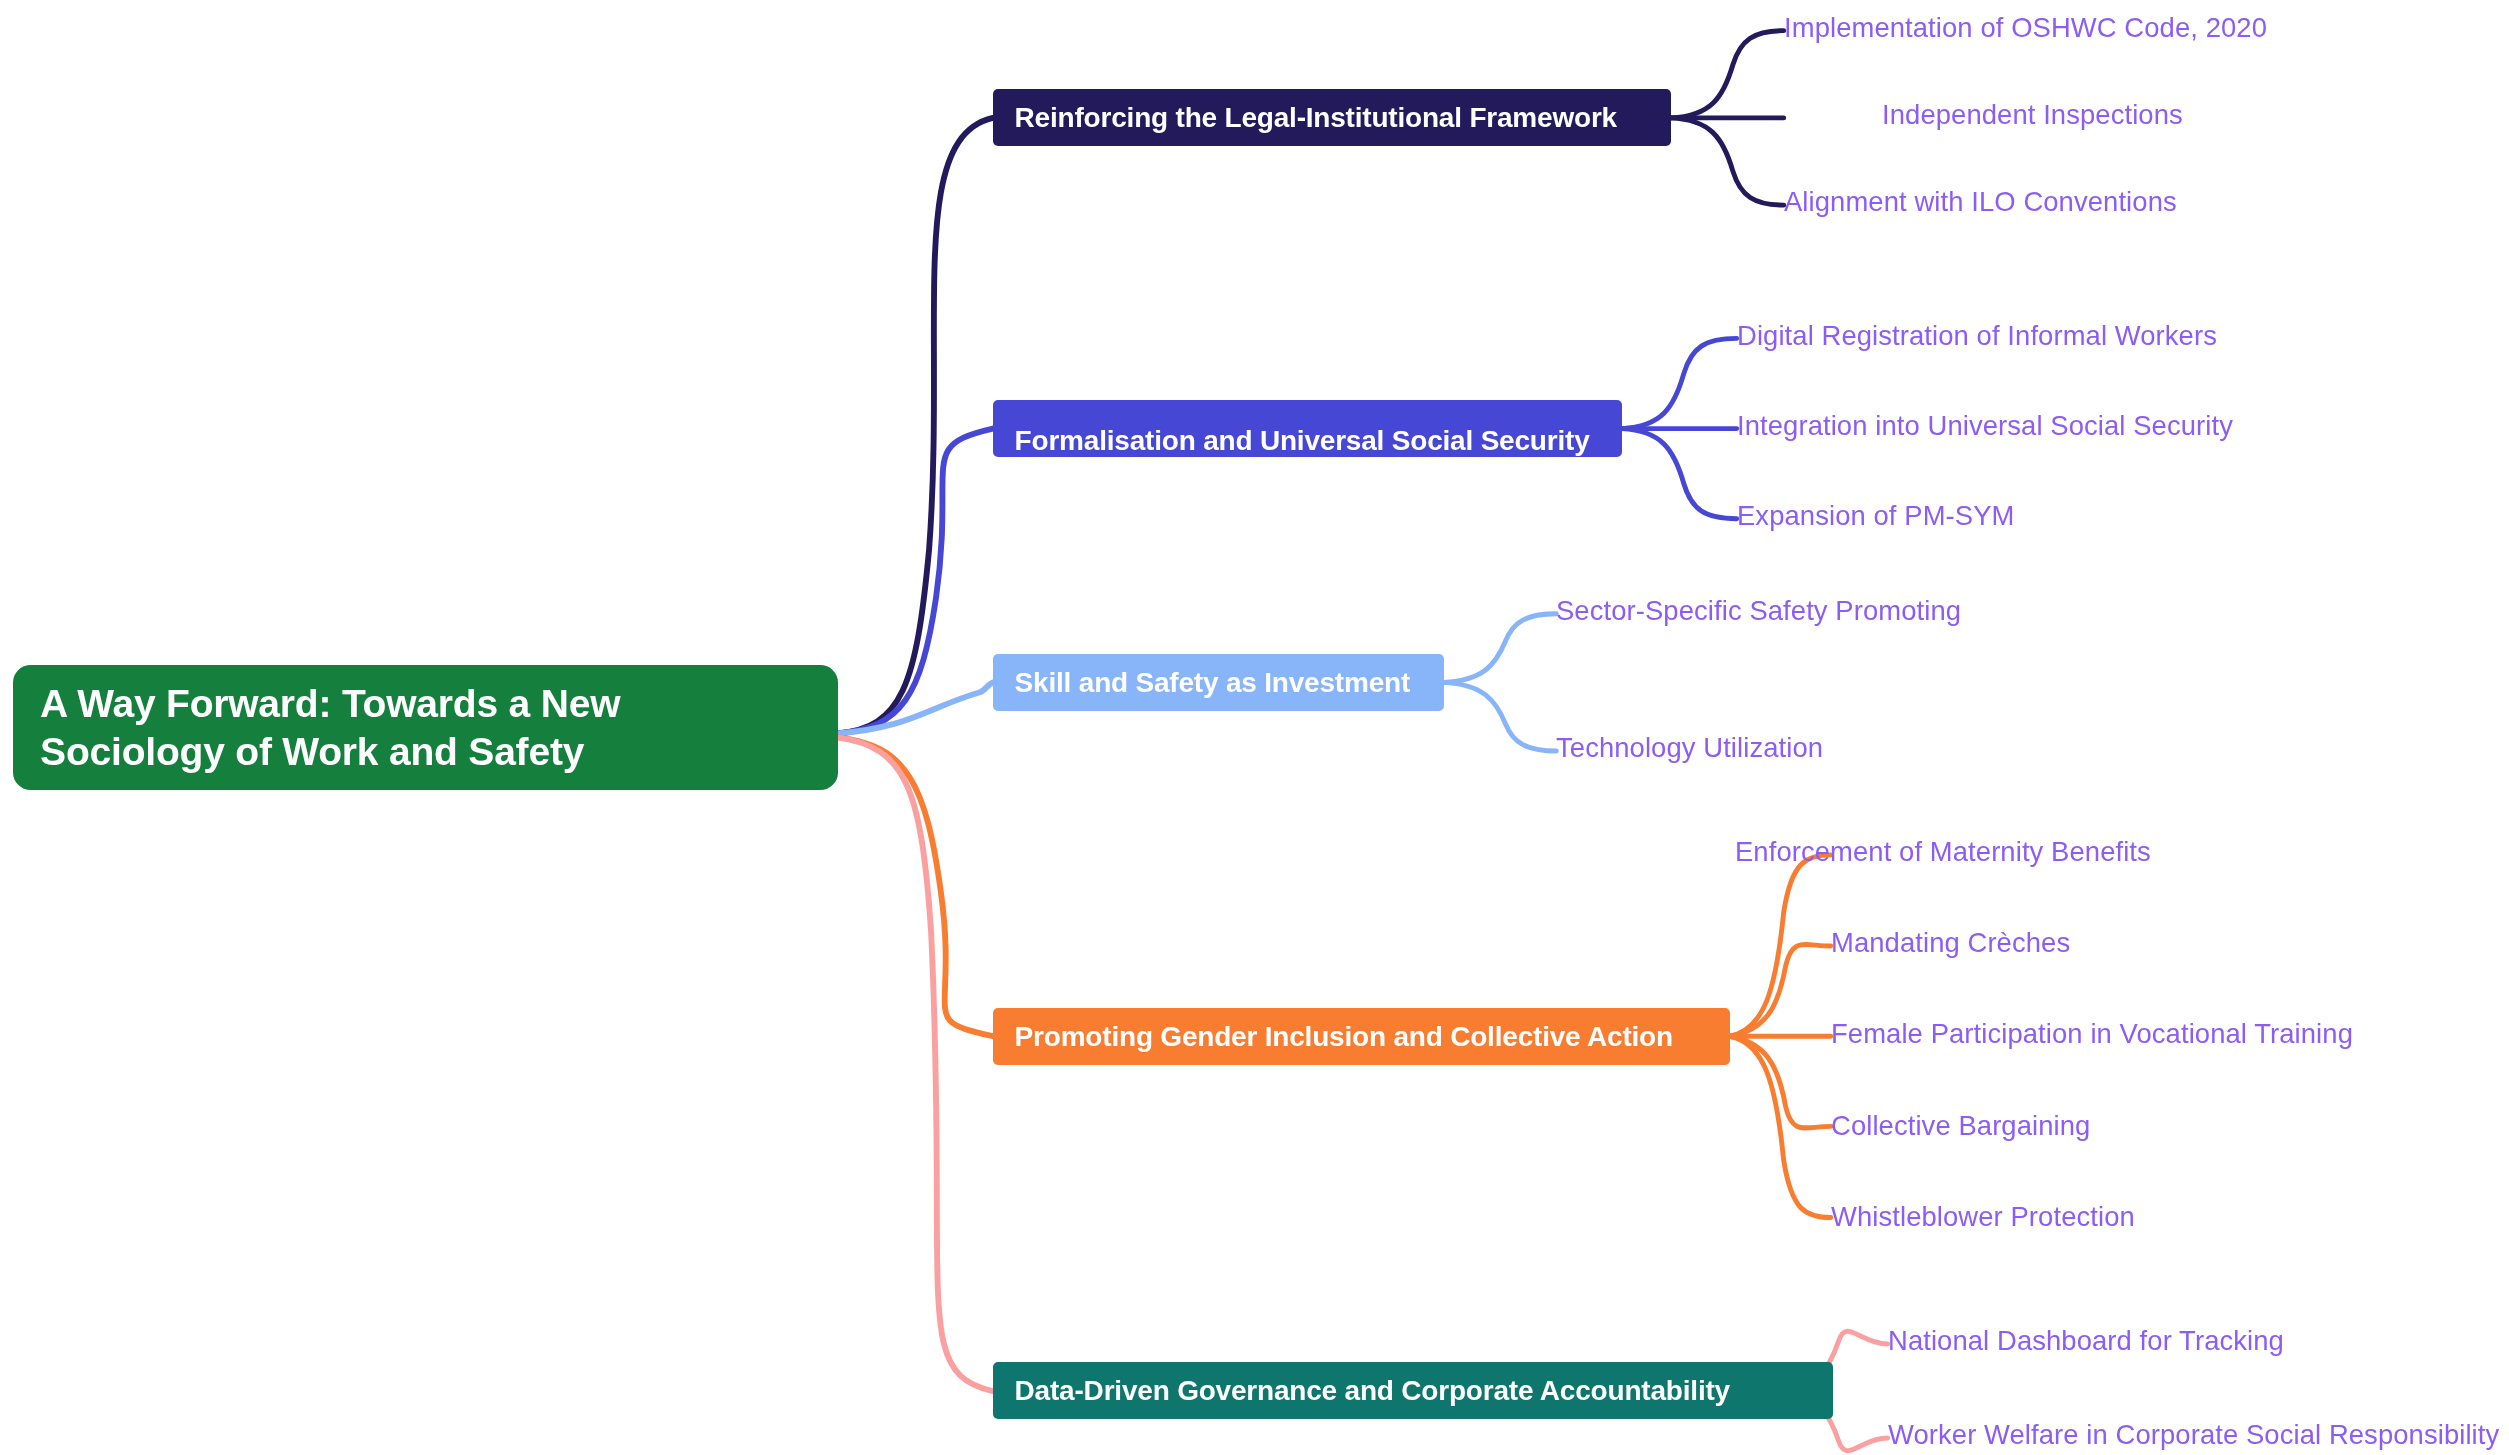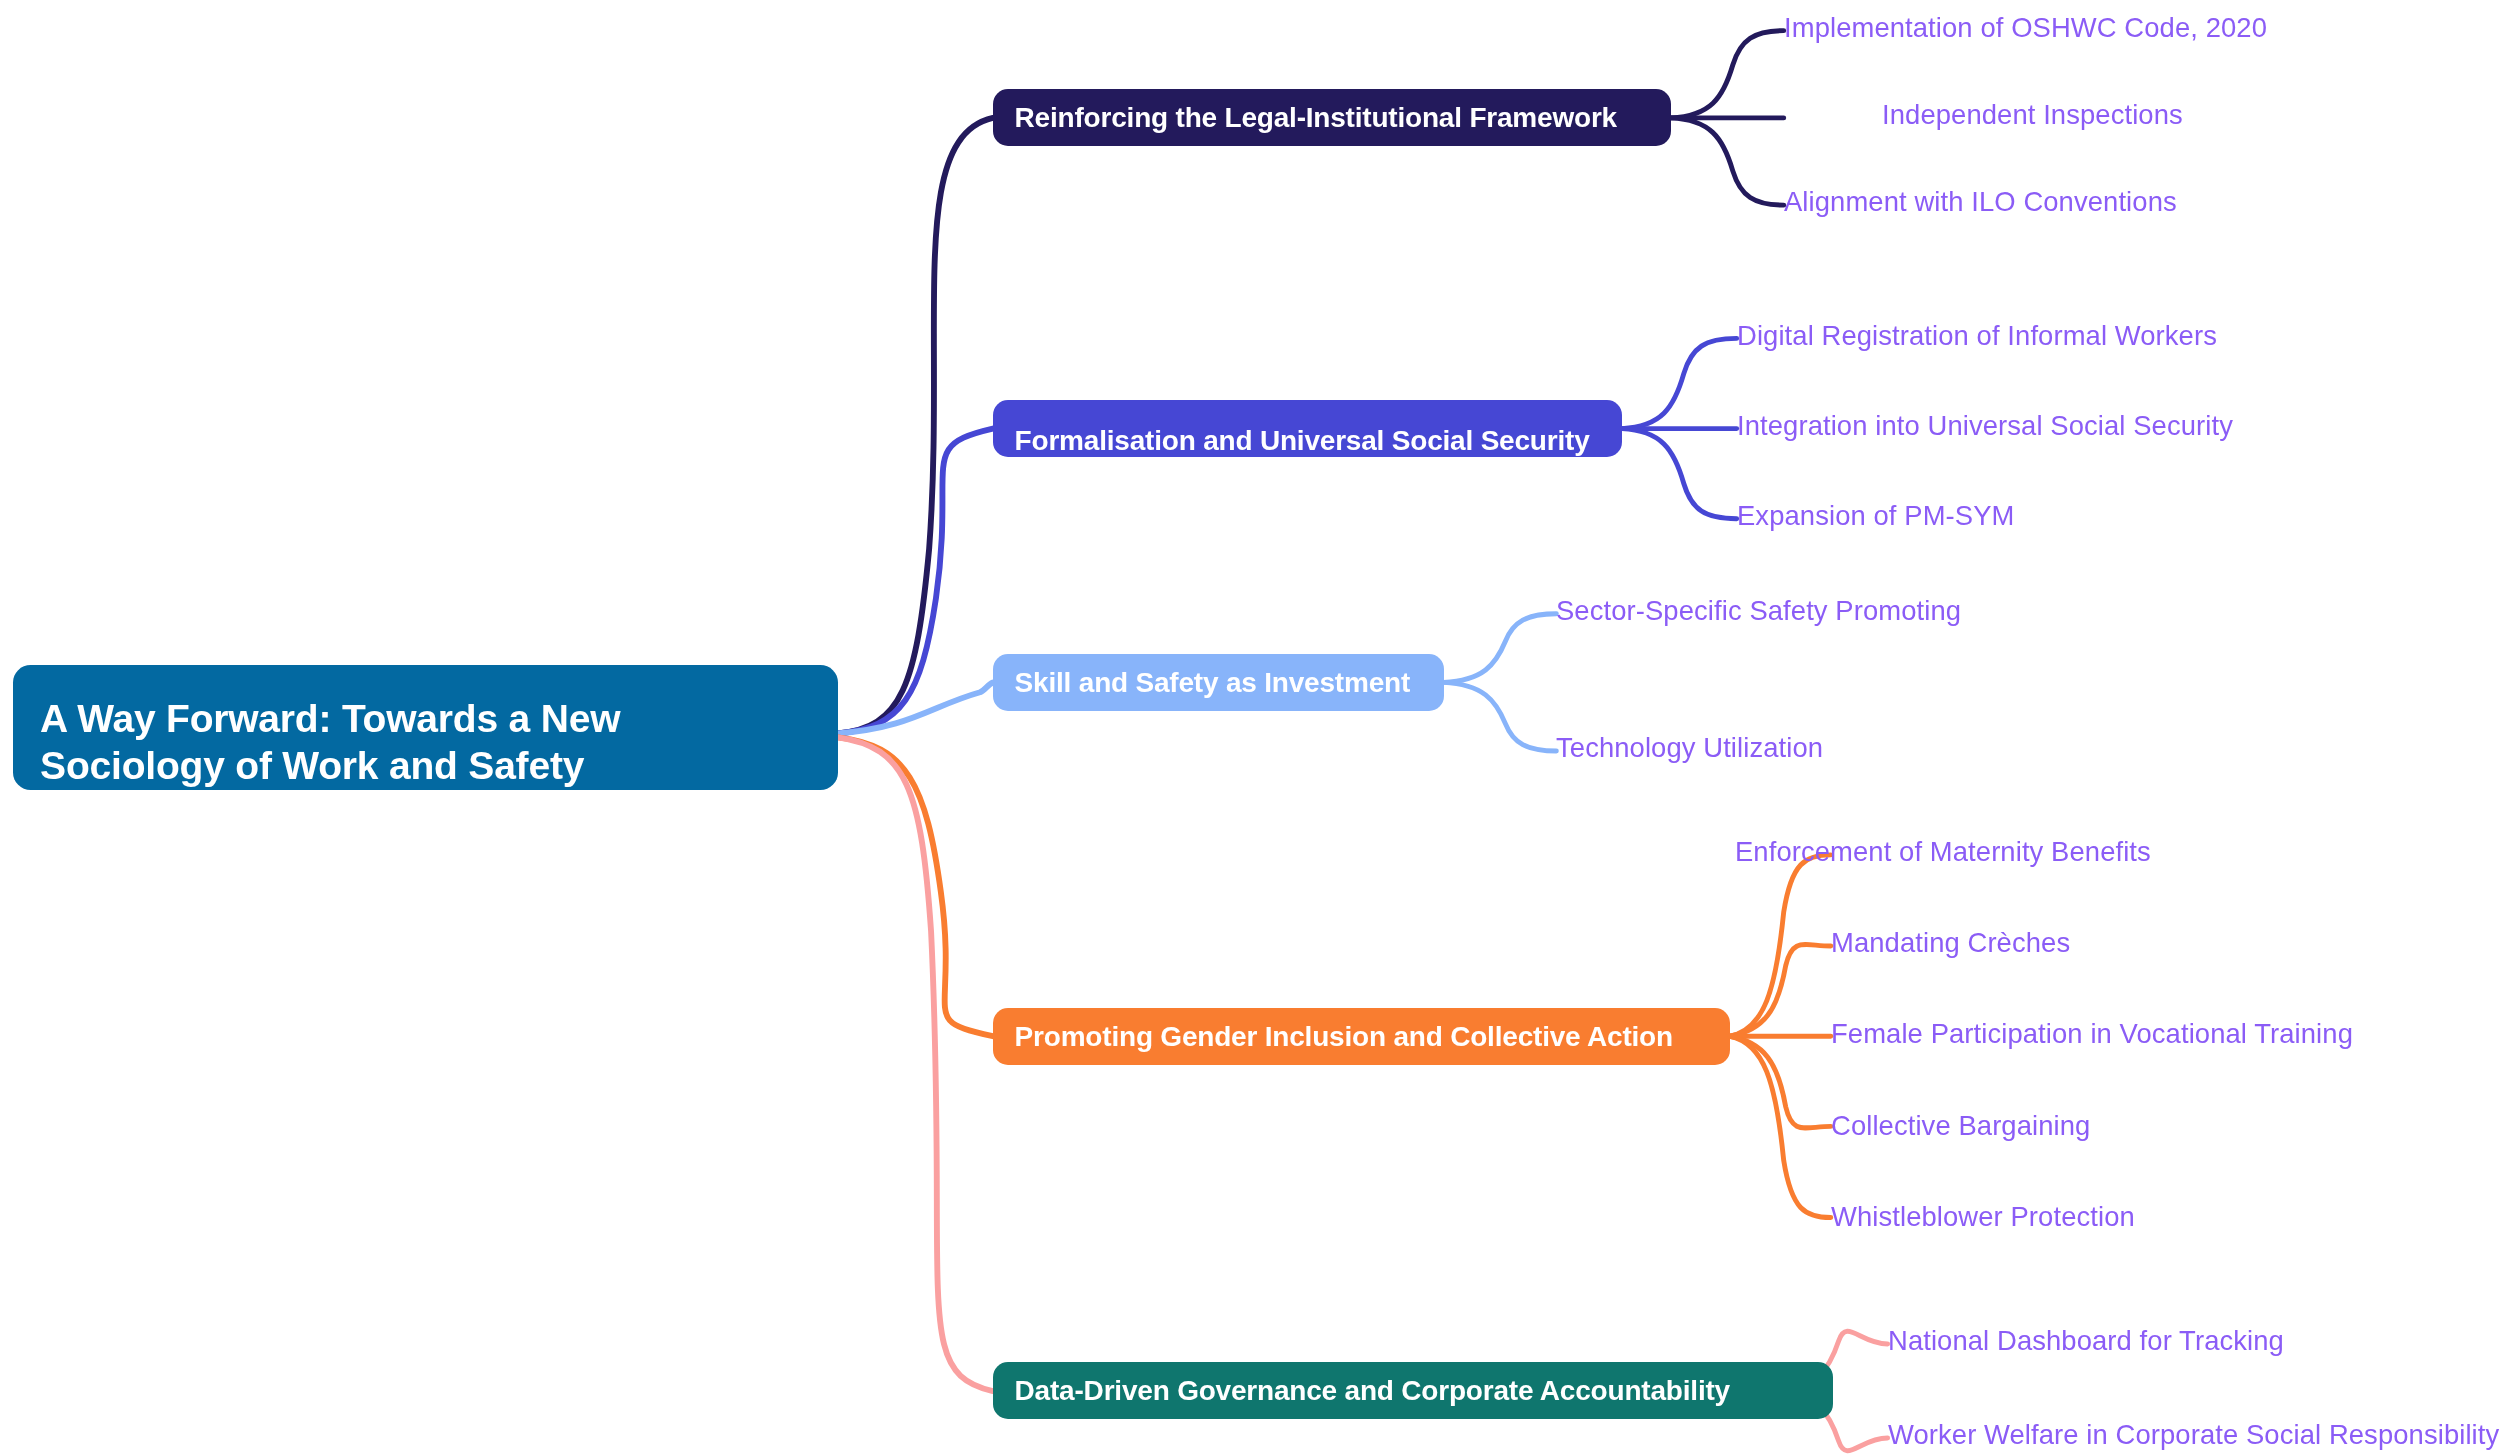--- a/index.html
+++ b/index.html
@@ -24,21 +24,21 @@
     top: 0;
     width: 2509px;
     height: 1456px;
     pointer-events: none;
   }
   .node {
     position: absolute;
     display: flex;
     align-items: center;
     box-sizing: border-box;
-    border-radius: 15px;
+    border-radius: 5px;
     color: #ffffff;
     font-weight: bold;
     white-space: nowrap;
     letter-spacing: -0.2px;
   }
   .node-root {
     left: 12.7px;
     top: 665px;
     width: 825px;
     height: 125px;
@@ -91,21 +91,21 @@
     <path fill="none" stroke="#f97d30" stroke-width="5" stroke-linecap="round" d="M 1765,1057 C 1800,1050 1812,1010 1820,930 C 1828,880 1842,872 1868,872"></path>
     <path fill="none" stroke="#f97d30" stroke-width="5" stroke-linecap="round" d="M 1765,1057 C 1800,1051 1814,1030 1822,985 C 1829,955 1842,965 1868,965"></path>
     <path fill="none" stroke="#f97d30" stroke-width="5" stroke-linecap="round" d="M 1765,1057 L 1868,1057"></path>
     <path fill="none" stroke="#f97d30" stroke-width="5" stroke-linecap="round" d="M 1765,1057 C 1800,1063 1814,1084 1822,1129 C 1829,1159 1842,1149 1868,1149"></path>
     <path fill="none" stroke="#f97d30" stroke-width="5" stroke-linecap="round" d="M 1765,1057 C 1800,1064 1812,1104 1820,1184 C 1828,1234 1842,1242 1868,1242"></path>
 
     <path fill="none" stroke="#faa0a0" stroke-width="5" stroke-linecap="round" d="M 1813,1419 C 1853,1416 1866,1398 1876,1368 C 1884,1344 1898,1371 1926,1371"></path>
     <path fill="none" stroke="#faa0a0" stroke-width="5" stroke-linecap="round" d="M 1813,1419 C 1853,1422 1866,1440 1876,1470 C 1884,1494 1898,1467 1926,1467"></path>
   </svg>
 
-  <div class="node node-root" style="background:#0369a1;align-items:flex-end;">
+  <div class="node node-root" style="background:#15803d;">
     <span>A Way Forward: Towards a New Sociology of Work and Safety</span>
   </div>
 
   <div class="node node-branch" style="left:993px; top:89px; width:678px; background:#231a5c;">
     <span>Reinforcing the Legal-Institutional Framework</span>
   </div>
   <div class="leaf" style="left:1784px; top:11.8px;">
     <span>Implementation of OSHWC Code, 2020</span>
   </div>
   <div class="leaf" style="left:1882px; top:99px;">

